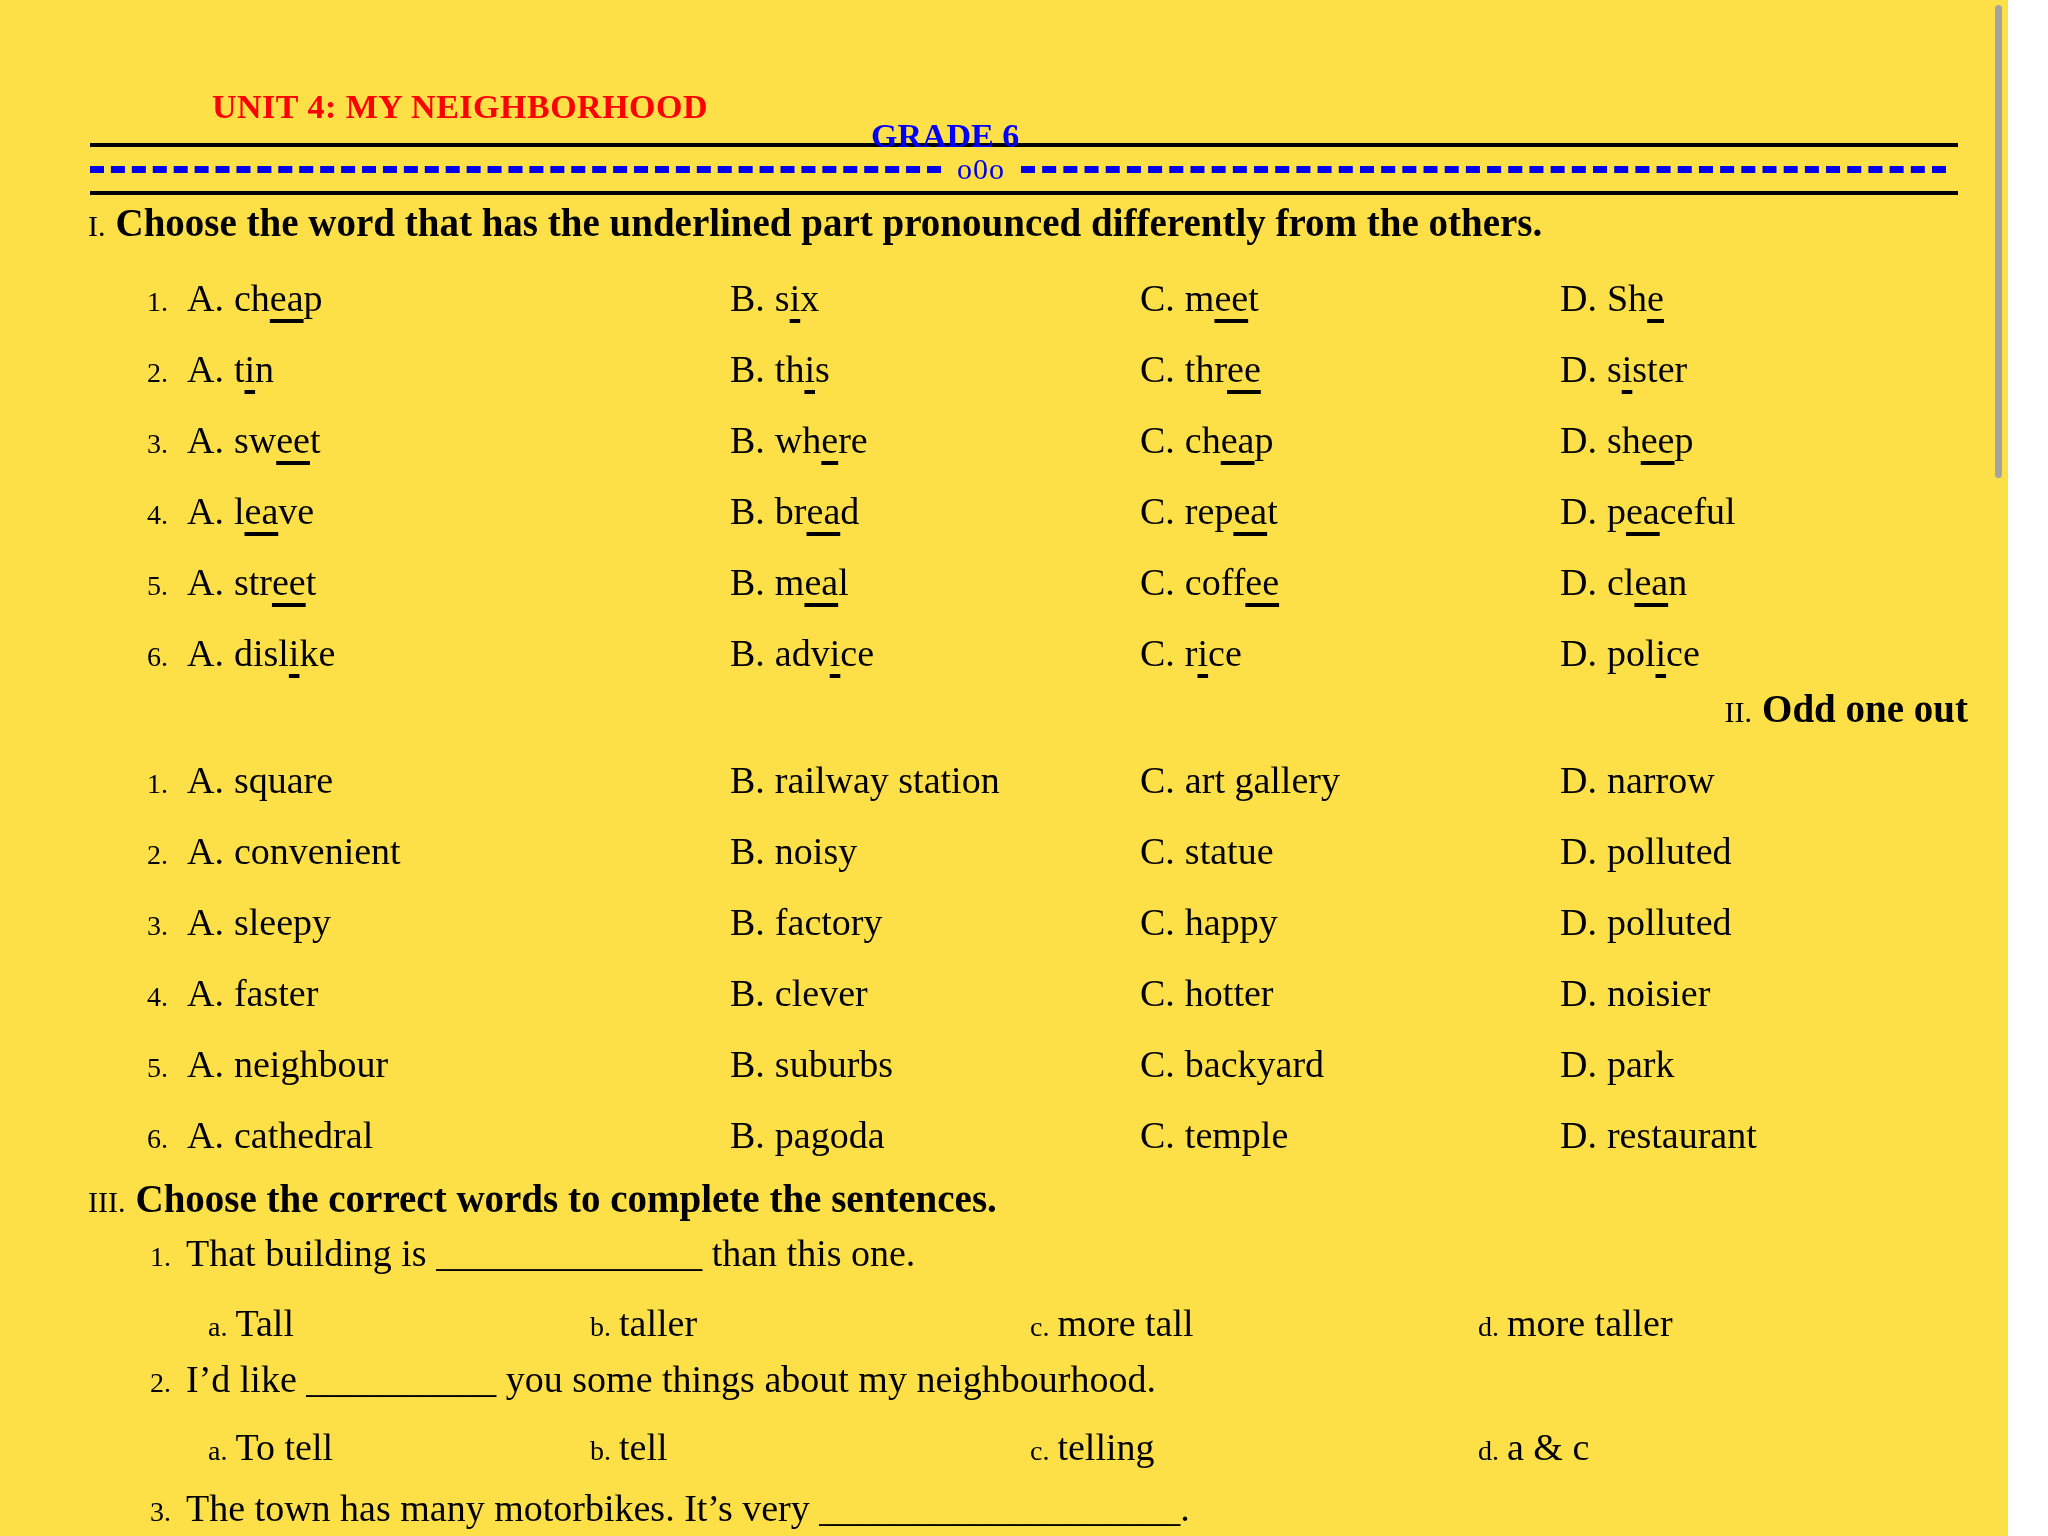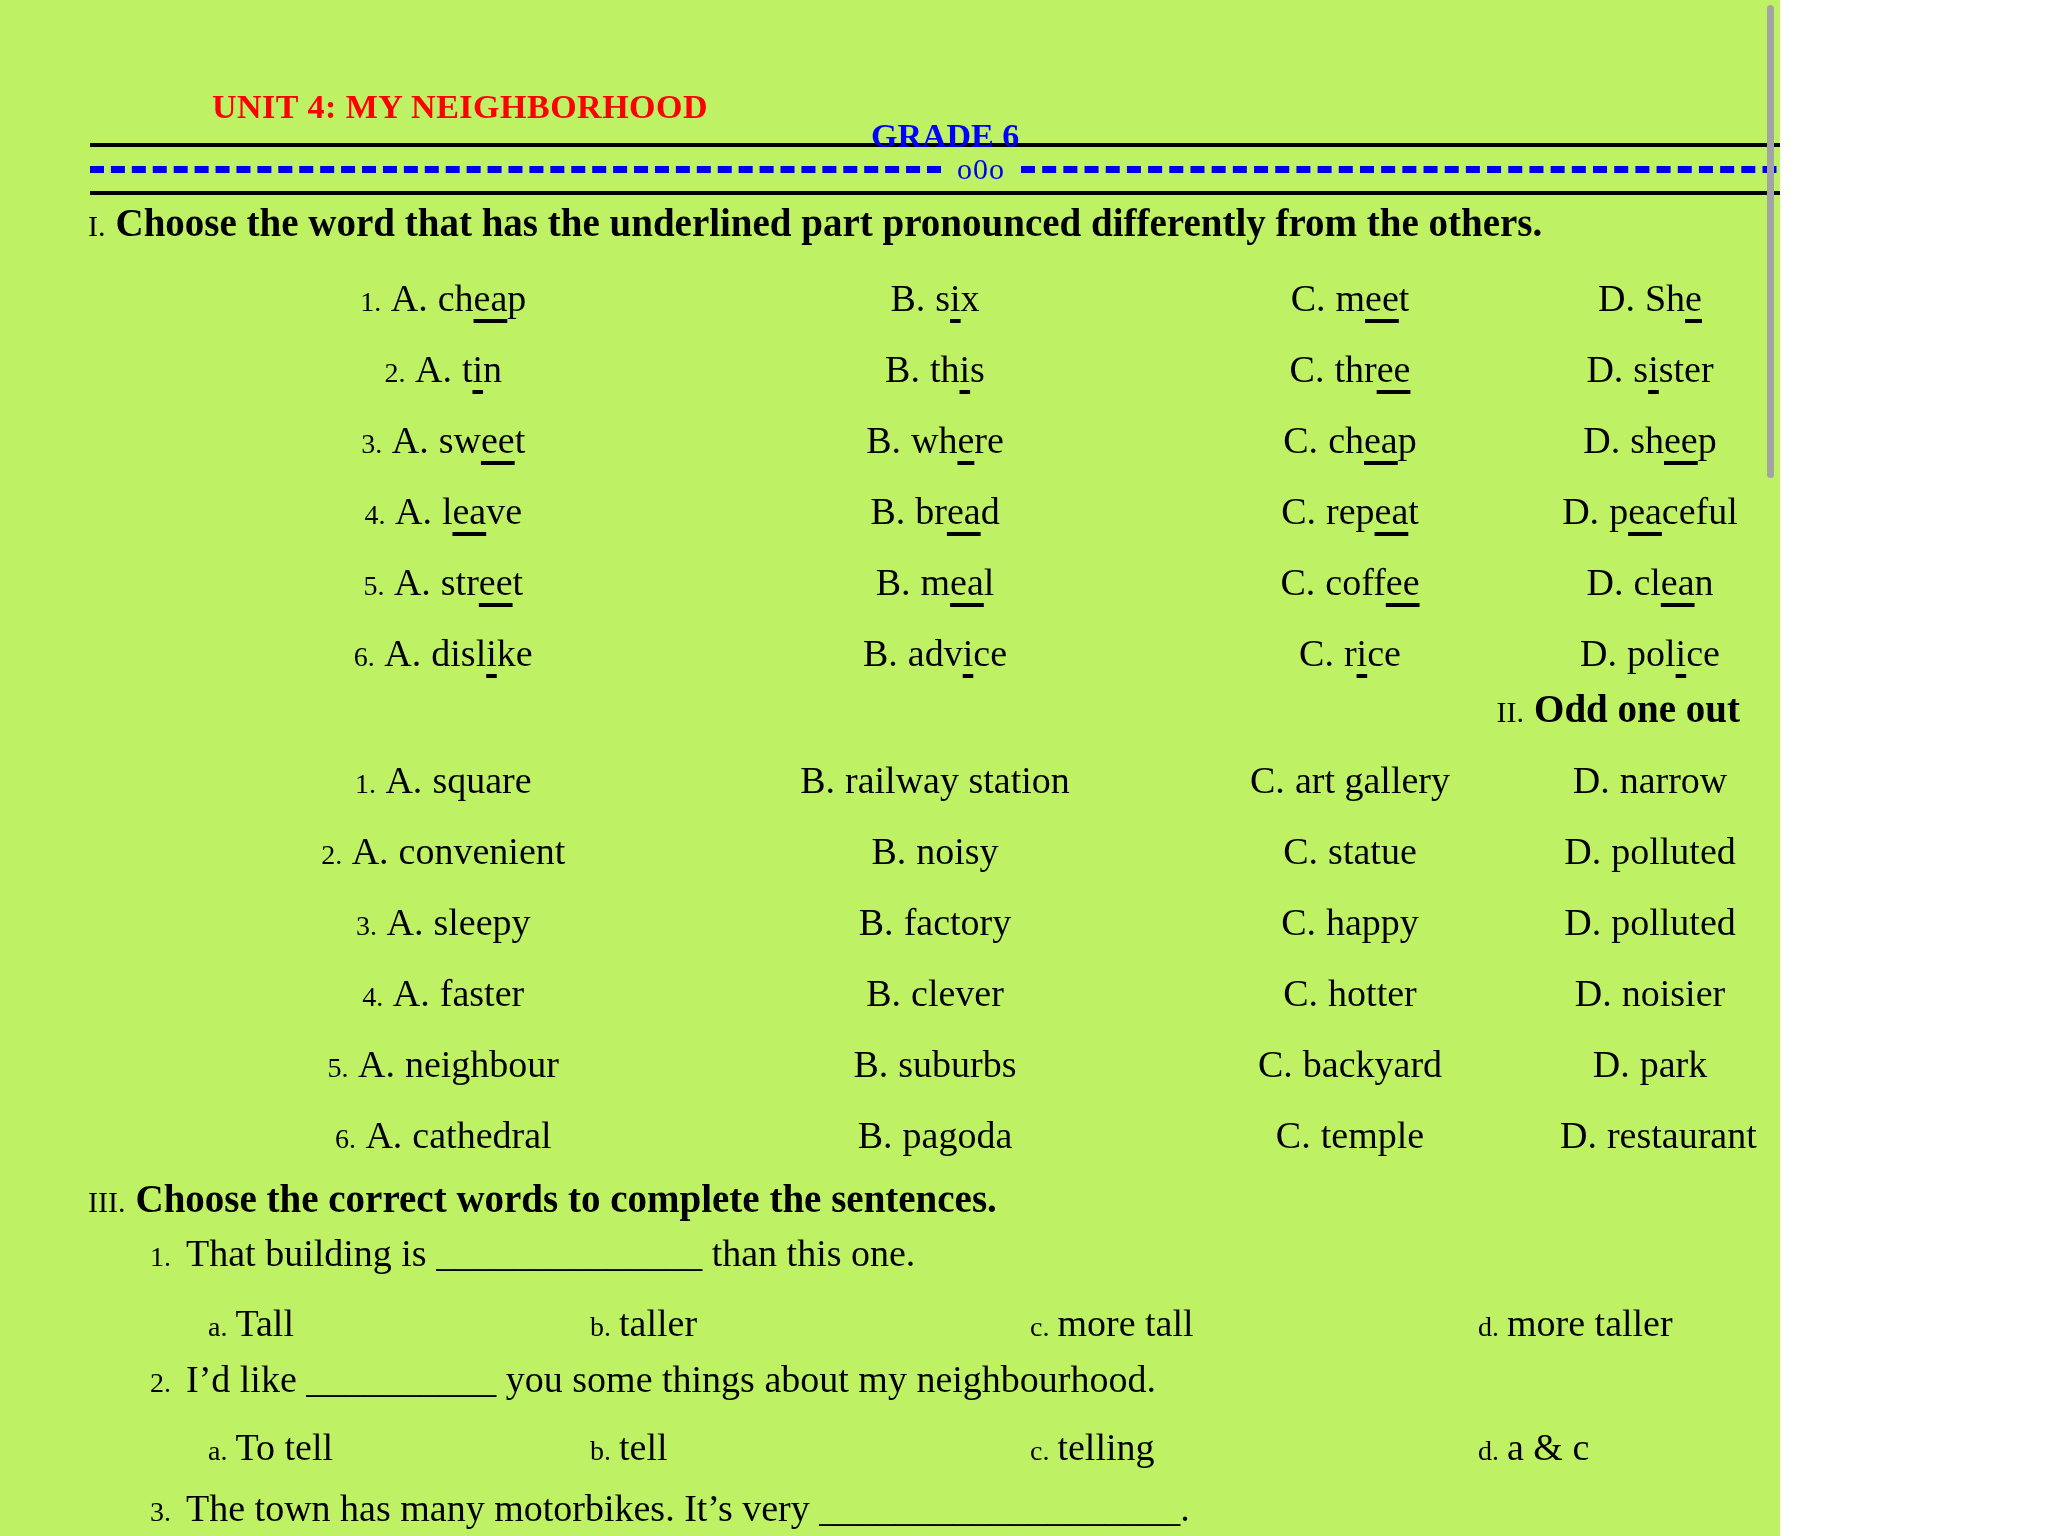--- a/index.html
+++ b/index.html
@@ -1,16 +1,16 @@
 <!DOCTYPE html>
 <html><head>
 <meta charset="utf-8">
 <style>
   html,body{margin:0;padding:0;background:#fff;}
-  .page{position:relative;width:1780px;height:1536px;background:#bef264;overflow:hidden;
+  .page{position:relative;width:2008px;height:1536px;background:#fde047;overflow:hidden;
         font-family:"Liberation Serif","DejaVu Serif",serif;color:#000;}
   .doc{position:absolute;inset:0;padding-left:88px;padding-right:40px;box-sizing:border-box;}
 
   
   .header-row{position:relative;height:55px;margin-top:88px;}
   .unit-title{position:absolute;left:124px;top:0;font-weight:bold;font-size:34px;letter-spacing:.5px;white-space:nowrap;}
   .grade{position:absolute;left:783px;top:0;font-weight:bold;font-size:34px;white-space:nowrap;margin-top:29px;}
 
   .rule{height:4px;background:#000;width:1868px;margin-left:2px;}
   .dash-row{display:flex;align-items:center;margin-top:9px;height:26px;width:1856px;margin-left:2px;}
@@ -20,21 +20,21 @@
   .ooo{font-weight:normal;font-size:30px;line-height:26px;margin:0 16px;letter-spacing:1px;}
   .rule2{margin-top:9px;}
 
   
   .sec-head{margin-top:5px;height:46px;line-height:46px;white-space:nowrap;}
   .sec-num{font-size:30px;margin-right:10px;}
   .sec-title{font-weight:bold;font-size:39px;}
   .sec2 .sec-head{margin-top:-16px;text-align:right;}
   .sec3 .sec-head{margin-top:-8px;}
 
-  .qrows{margin-top:30px;text-align:center;}
+  .qrows{margin-top:30px;}
   .sec2 .qrows{margin-top:26px;}
   .q-row{height:71px;display:grid;grid-template-columns:642px 410px 420px 1fr;align-items:start;
          font-size:38px;line-height:44px;white-space:nowrap;}
   .q-row .cell:first-child{padding-left:59px;}
   .qnum{display:inline-block;width:40px;font-size:28px;}
   .opt-label{margin-right:10px;}
   .upart{text-decoration:underline;text-decoration-thickness:4px;text-underline-offset:8px;}
 
   
   .s-row{font-size:38px;line-height:46px;padding-left:62px;white-space:nowrap;}

